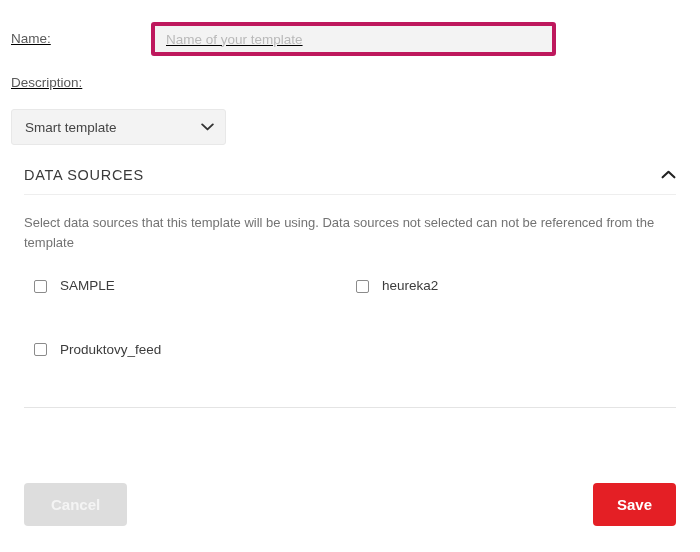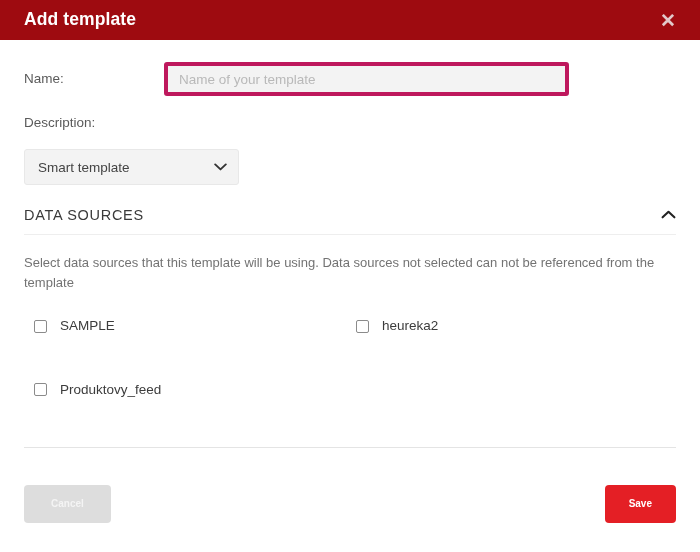--- a/index.html
+++ b/index.html
@@ -54,21 +54,22 @@
   }
 
   
   .modal-body {
     flex: 1 1 auto;
     padding: 0;
     position: relative;
   }
 
   .form-area {
-    padding: 22px 24px 0 24px;
+    padding: 22px 24px 0 11px;
+    text-decoration: underline;
   }
 
   .form-row {
     display: flex;
     align-items: center;
     margin-bottom: 10px;
     height: 34px;
   }
   .form-label {
     width: 140px;
@@ -213,21 +214,21 @@
     display: flex;
     align-items: center;
     justify-content: space-between;
     padding: 0 24px;
     box-sizing: border-box;
   }
   .btn {
     border: none;
     border-radius: 4px;
     font-family: "Liberation Sans", sans-serif;
-    font-size: 10px;
+    font-size: 15px;
     font-weight: bold;
     cursor: pointer;
     outline: none;
     line-height: 1;
   }
   .btn-cancel {
     background: #dddddd;
     color: #f4f4f4;
     padding: 14px 27px;
   }
@@ -235,24 +236,20 @@
     background: #e41f25;
     color: #ffffff;
     padding: 14px 24px;
   }
 </style>
 </head>
 <body>
 
 <div class="modal">
 
-  <div class="modal-header">
-    <div class="modal-title">Add template</div>
-    <div class="close-btn">✕</div>
-  </div>
 
   <div class="modal-body">
 
     <div class="form-area">
 
       <div class="form-row">
         <div class="form-label">Name:</div>
         <input class="form-control" type="text" placeholder="Name of your template" style="">
       </div>
 

